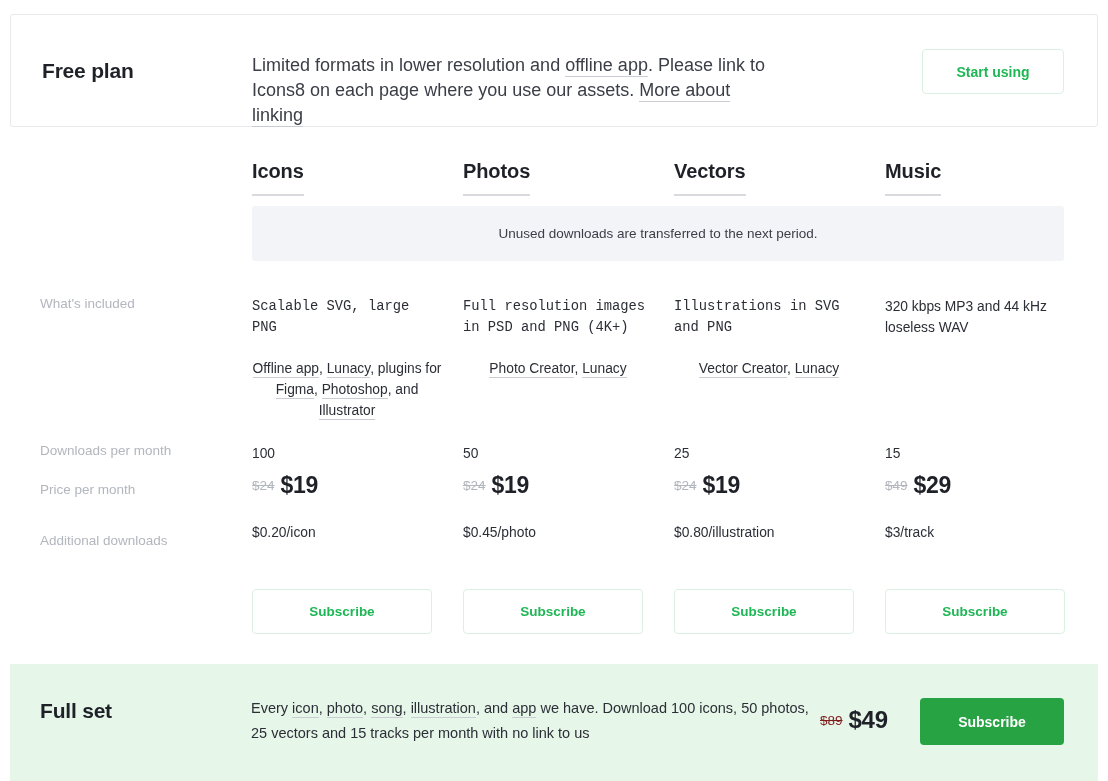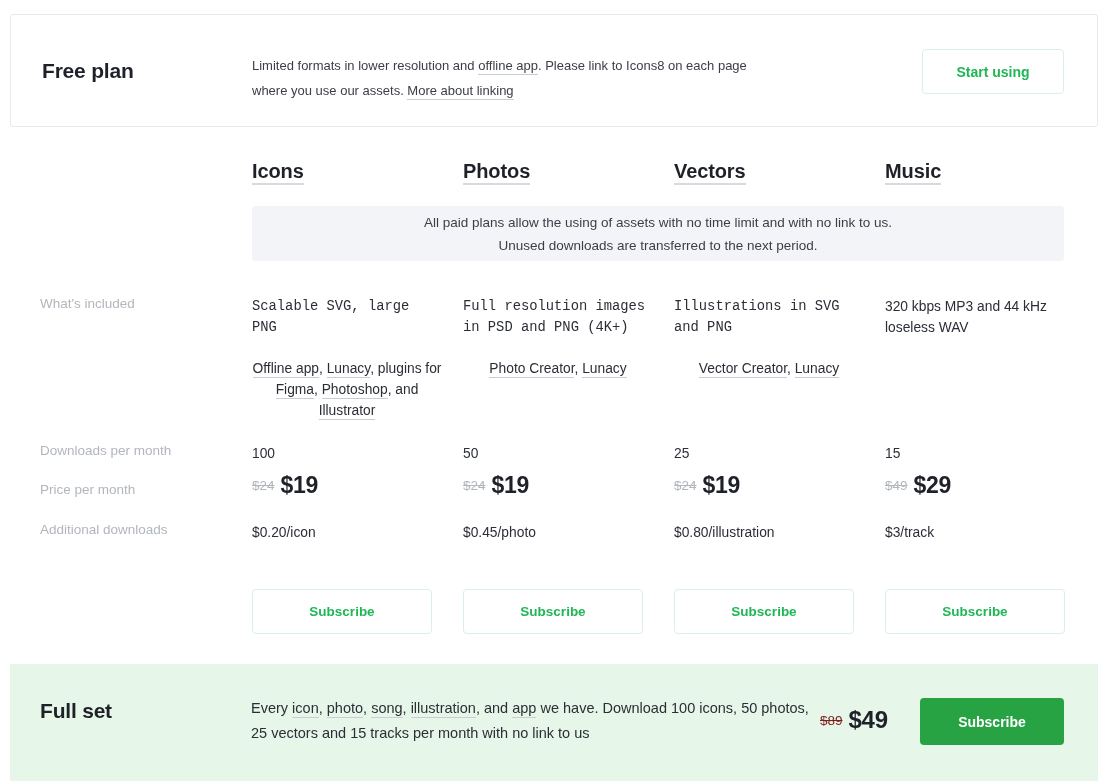--- a/index.html
+++ b/index.html
@@ -40,21 +40,21 @@
     font-size: 21px;
     font-weight: 700;
     letter-spacing: -0.2px;
     color: #1f2128;
   }
   .free-desc {
     position: absolute;
     left: 241px;
     top: 38px;
     width: 520px;
-    font-size: 13px;
+    font-size: 18px;
     line-height: 25px;
     color: #3b3e47;
   }
   .free-btn {
     position: absolute;
     left: 911px;
     top: 34px;
     width: 142px;
     height: 45px;
     border: 1px solid #daf0e1;
@@ -70,21 +70,21 @@
 
   
   .col-head {
     position: absolute;
     top: 160px;
     font-size: 20px;
     font-weight: 700;
     letter-spacing: -0.1px;
     color: #1f2128;
     border-bottom: 2px solid #d8dade;
-    padding-bottom: 0;
+    padding-bottom: 11px;
   }
 
   .banner {
     position: absolute;
     left: 252px;
     top: 206px;
     width: 812px;
     height: 55px;
     background: #f2f4f8;
     border-radius: 3px;
@@ -222,28 +222,27 @@
     </div>
     <button class="free-btn">Start using</button>
   </div>
 
   <div class="col-head" style="left:252px">Icons</div>
   <div class="col-head" style="left:463px">Photos</div>
   <div class="col-head" style="left:674px">Vectors</div>
   <div class="col-head" style="left:885px">Music</div>
 
   <div class="banner">
-    <div>All paid plans allow the using of assets with no time limit and with no link to us.</div>
     <div>Unused downloads are transferred to the next period.</div>
   </div>
 
   <div class="row-label" style="top:296px">What's included</div>
   <div class="row-label" style="top:443px">Downloads per month</div>
   <div class="row-label" style="top:482px">Price per month</div>
-  <div class="row-label" style="top:522px">Additional downloads</div>
+  <div class="row-label" style="top:533px">Additional downloads</div>
 
   <div class="cell cell-formats" style="left:252px; top:296px">Scalable SVG, large PNG</div>
   <div class="cell cell-formats" style="left:463px; top:296px">Full resolution images in PSD and PNG (4K+)</div>
   <div class="cell cell-formats" style="left:674px; top:296px">Illustrations in SVG and PNG</div>
   <div class="cell" style="left:885px; top:296px; width:190px">320 kbps MP3 and 44 kHz loseless WAV</div>
 
   <div class="cell cell-tools" style="left:252px; top:358px"><span class="ul">Offline app</span><span>, </span><span class="ul">Lunacy</span><span>, plugins for </span><span class="ul">Figma</span><span>, </span><span class="ul">Photoshop</span><span>, and </span><span class="ul">Illustrator</span></div>
   <div class="cell cell-tools" style="left:674px; top:358px"><span class="ul">Vector Creator</span><span>, </span><span class="ul">Lunacy</span></div>
   <div class="cell cell-tools" style="left:463px; top:358px"><span class="ul">Photo Creator</span><span>, </span><span class="ul">Lunacy</span></div>
   <div class="cell cell-tools" style="left:885px; top:358px"></div>

